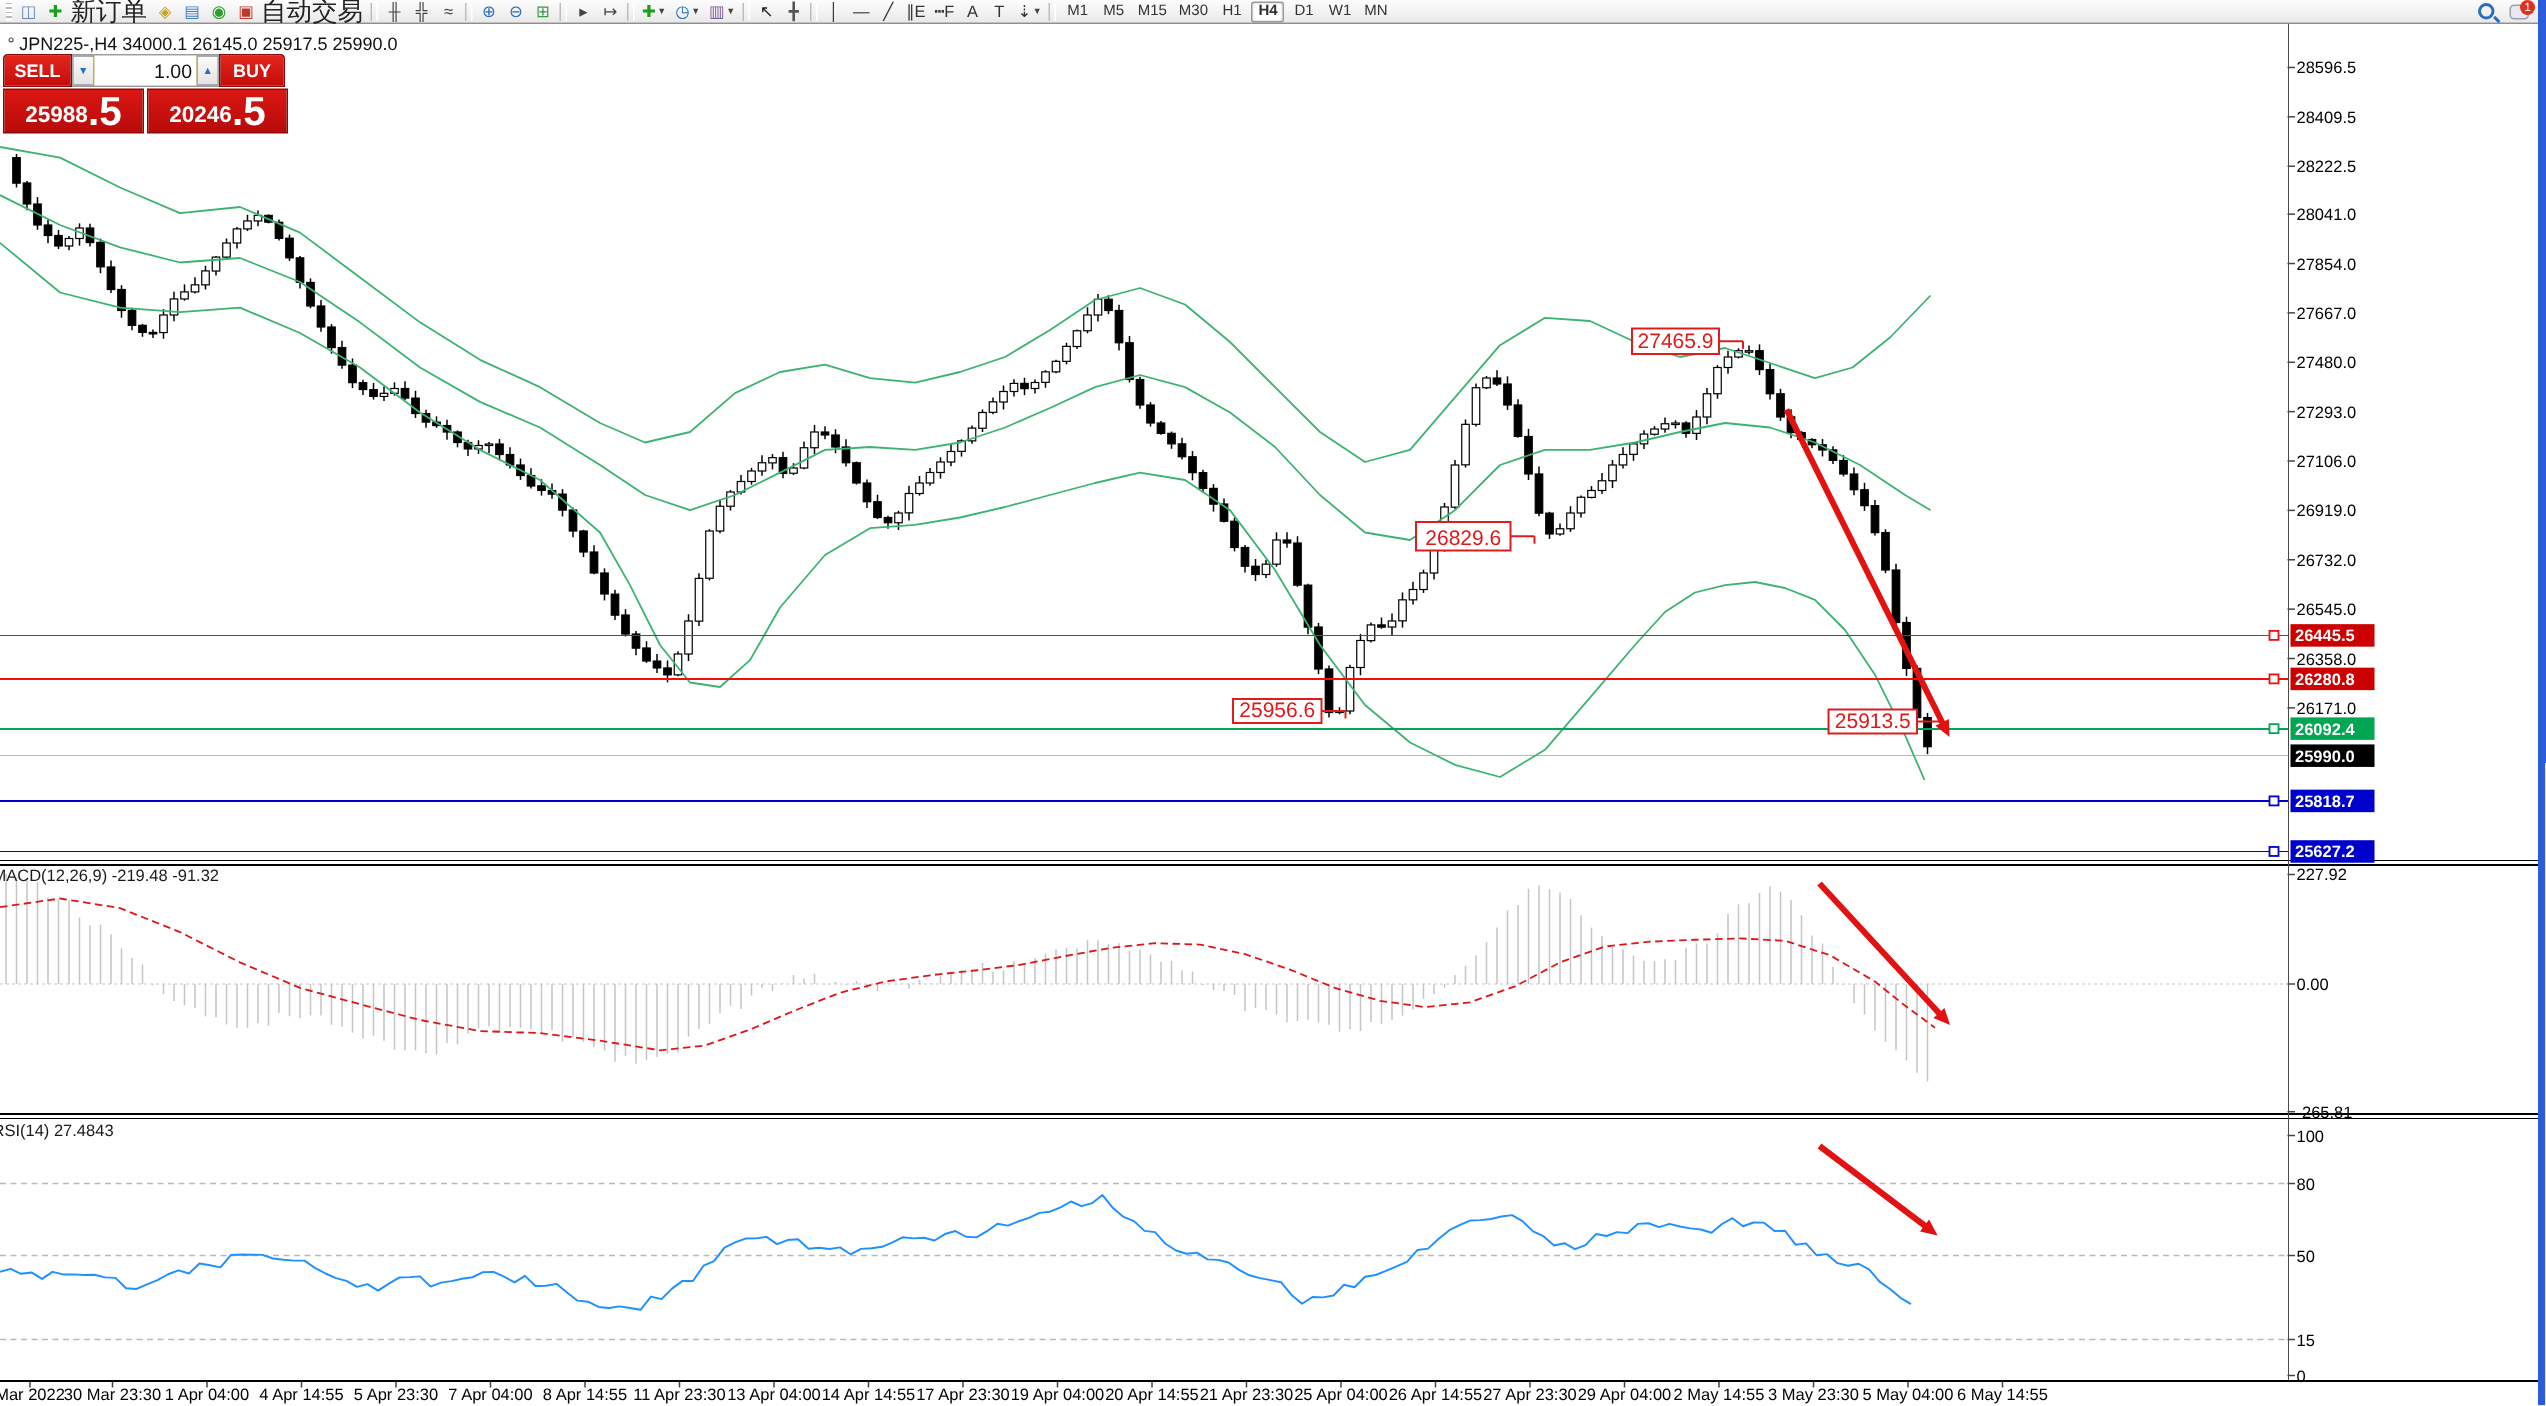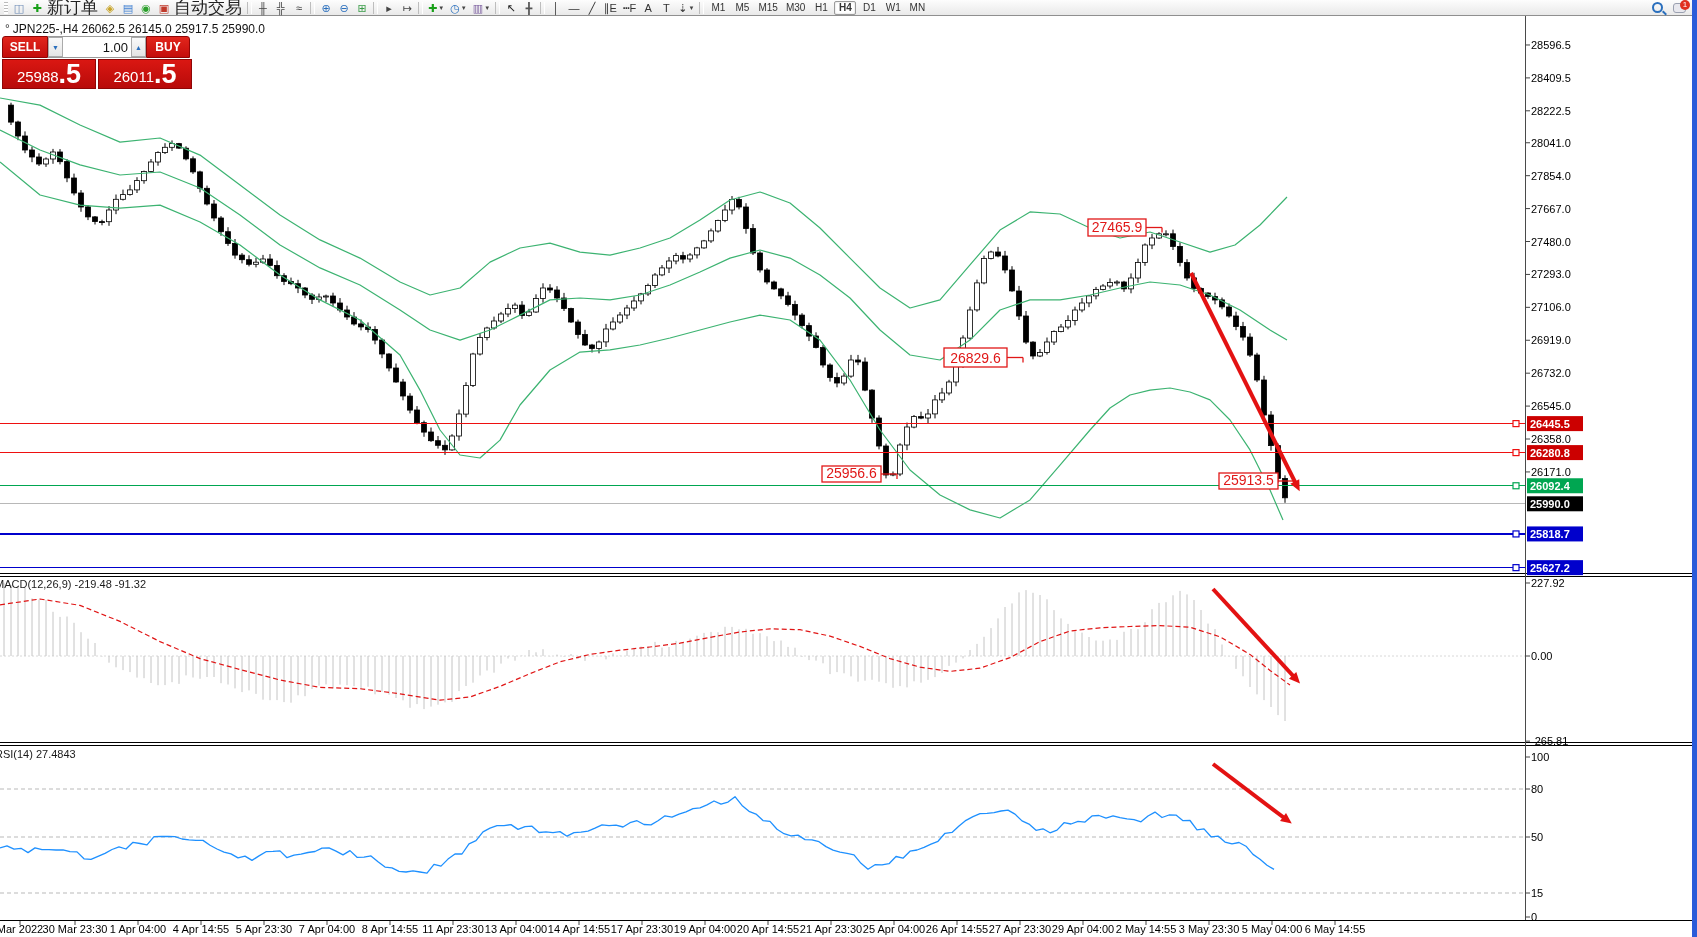--- a/index.html
+++ b/index.html
@@ -34,21 +34,21 @@
     display:flex;align-items:center;justify-content:center;border:1px solid #8f0606;}
   .btn-sell{width:46px;border-radius:3px 0 0 0;}
   .btn-buy{width:44px;border-radius:0 3px 0 0;}
   .vol-wrap{display:flex;height:22px;border-top:1px solid #9a9a9a;border-bottom:1px solid #9a9a9a;background:#eab308;}
   .stepper{width:15px;background:linear-gradient(#fafafa,#e4e4e4);border:1px solid #aaa;color:#2a6fbd;
     font-size:7px;display:flex;align-items:center;justify-content:center;}
   .vol-input{width:68px;border:none;outline:none;text-align:right;font-size:13px;padding-right:3px;color:#111;}
   .trade .row2{display:flex;margin-top:1px;gap:2px;height:30px;}
   .px-box{flex:1;background:linear-gradient(#da1712,#b80b0a);border:1px solid #8f0606;color:#fff;
     display:flex;align-items:flex-end;justify-content:center;padding-bottom:1px;}
-  .px-box .sm{font-size:15px;font-weight:normal;line-height:20px;margin-top:32px;}
+  .px-box .sm{font-size:15px;font-weight:bold;line-height:20px;margin-top:32px;}
   .px-box .bg{font-size:27px;font-weight:bold;line-height:25px;}
   svg text{font-family:"Liberation Sans","DejaVu Sans",sans-serif;}
 </style>
 </head>
 <body>
 
 <div class="window">
 
   <div class="toolbar">
     <span class="grip"></span>
@@ -885,40 +885,40 @@
         <line x1="1191" y1="273" x2="1297" y2="486" stroke="#e31212" stroke-width="4"></line>
         <polygon points="1299.6731893257445,491.3715974187131 1290.2960110462852,483.75132658919284 1299.2486734108072,479.2960110462853" fill="#e31212"></polygon>
         <line x1="1213" y1="589" x2="1296" y2="679" stroke="#e31212" stroke-width="4"></line>
         <polygon points="1300.0676447162857,683.4106990899485 1288.9347134948046,678.7141213552811 1296.2858786447189,671.9347134948048" fill="#e31212"></polygon>
         <line x1="1213" y1="764" x2="1287" y2="820" stroke="#e31212" stroke-width="4"></line>
         <polygon points="1291.784438313614,823.6206560211132 1279.9957547210608,820.9698185770839 1286.0301814229163,812.9957547210607" fill="#e31212"></polygon>
       </g>
     </svg>
 
   <div class="sym-line">
-    <span class="mark">°</span><span>JPN225-,H4  26062.5 26145.0 25917.5 25990.0</span>
+    <span class="mark">°</span><span>JPN225-,H4  34000.1 26145.0 25917.5 25990.0</span>
   </div>
 
   <div class="trade">
     <div class="row1">
       <div class="btn-sell">SELL</div>
       <div class="vol-wrap">
         <div class="stepper">▼</div>
         <input class="vol-input" value="1.00" style="">
         <div class="stepper">▲</div>
       </div>
       <div class="btn-buy">BUY</div>
     </div>
     <div class="row2">
       <div class="px-box">
         <span class="sm">25988</span>
           <span class="bg">.5</span>
       </div>
       <div class="px-box">
-        <span class="sm">26011</span>
+        <span class="sm">20246</span>
           <span class="bg">.5</span>
       </div>
     </div>
   </div>
 
   <div class="ind-label" style="top:578px;">MACD(12,26,9) -219.48 -91.32</div>
   <div class="ind-label" style="top:748px;">RSI(14) 27.4843</div>
 </div>
 
 </body></html>

